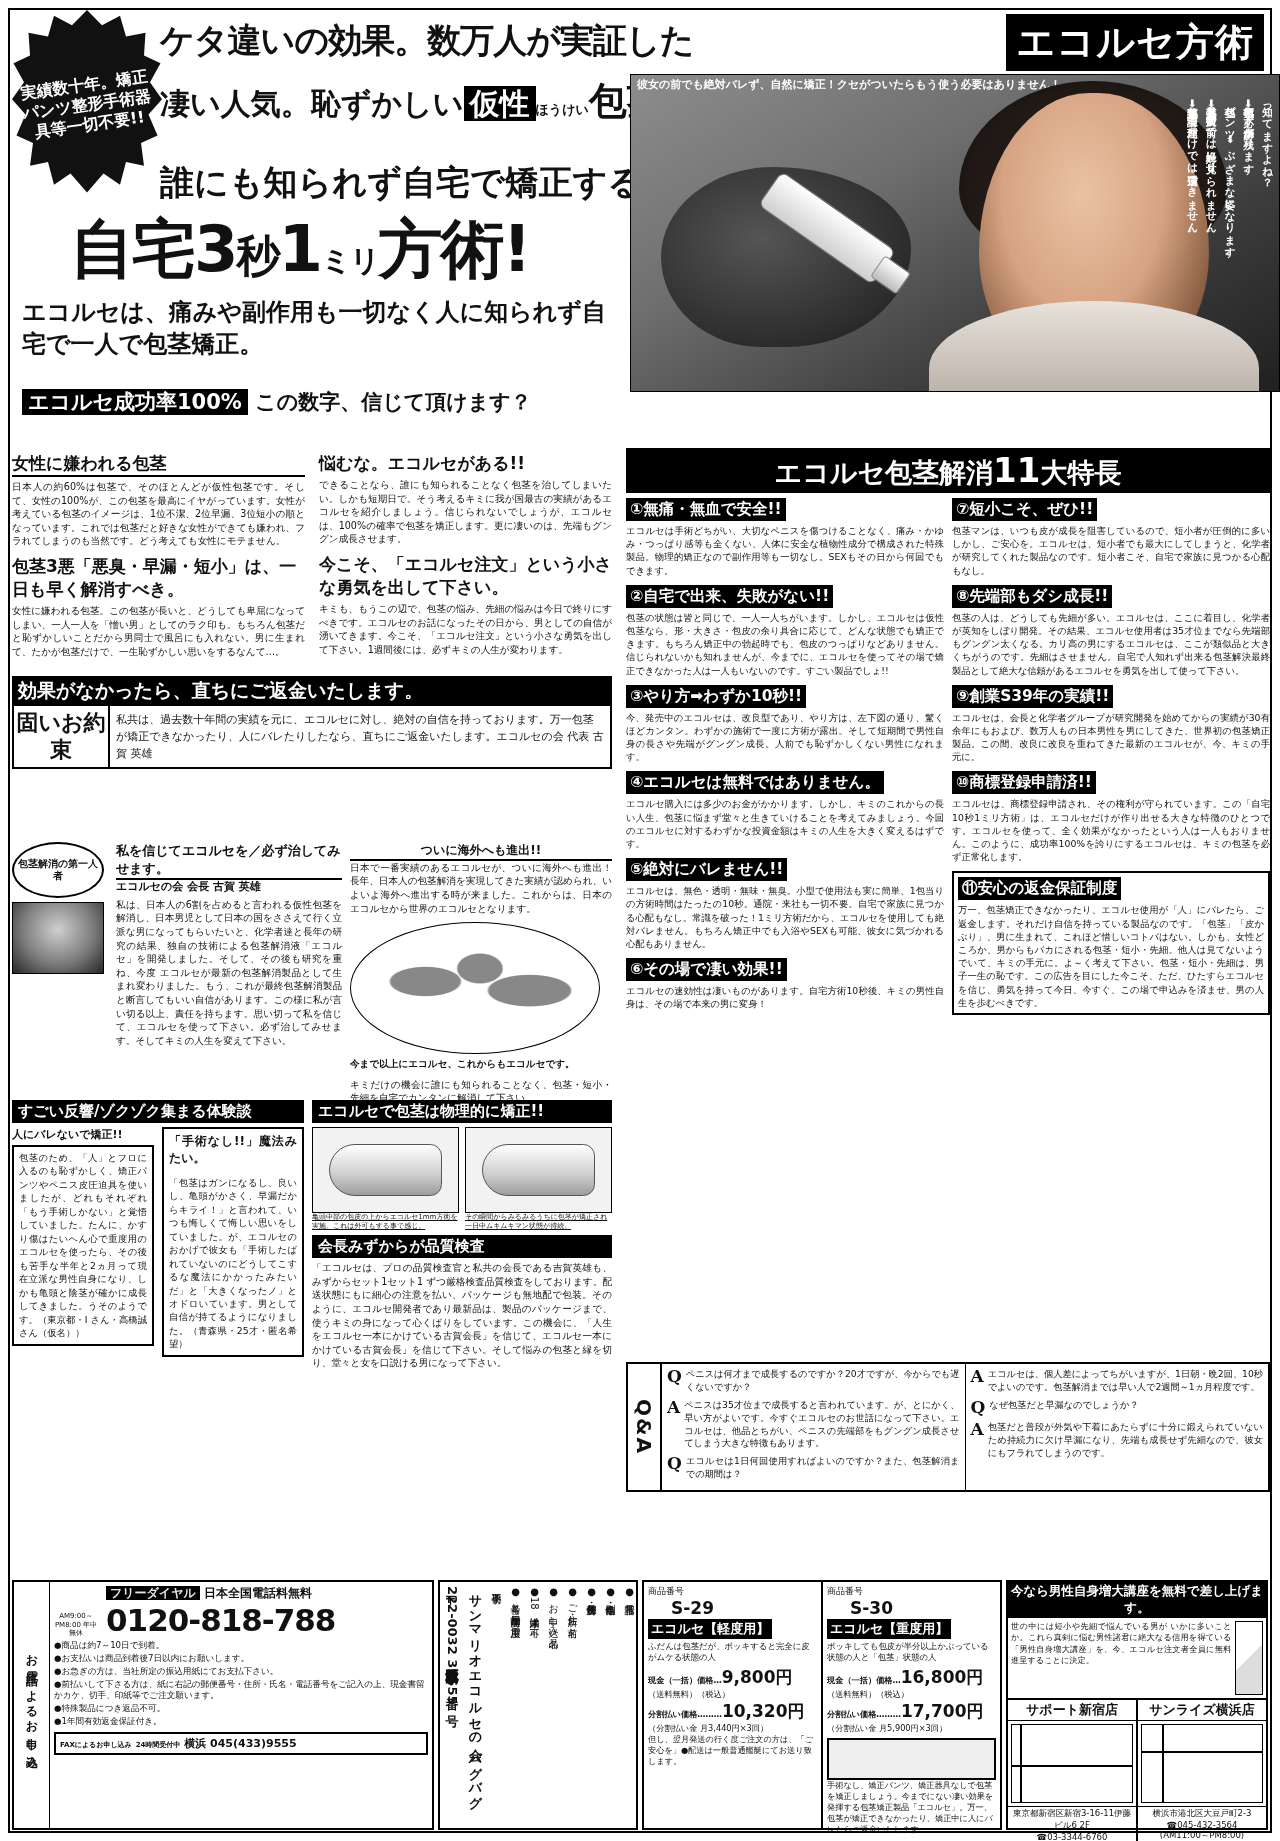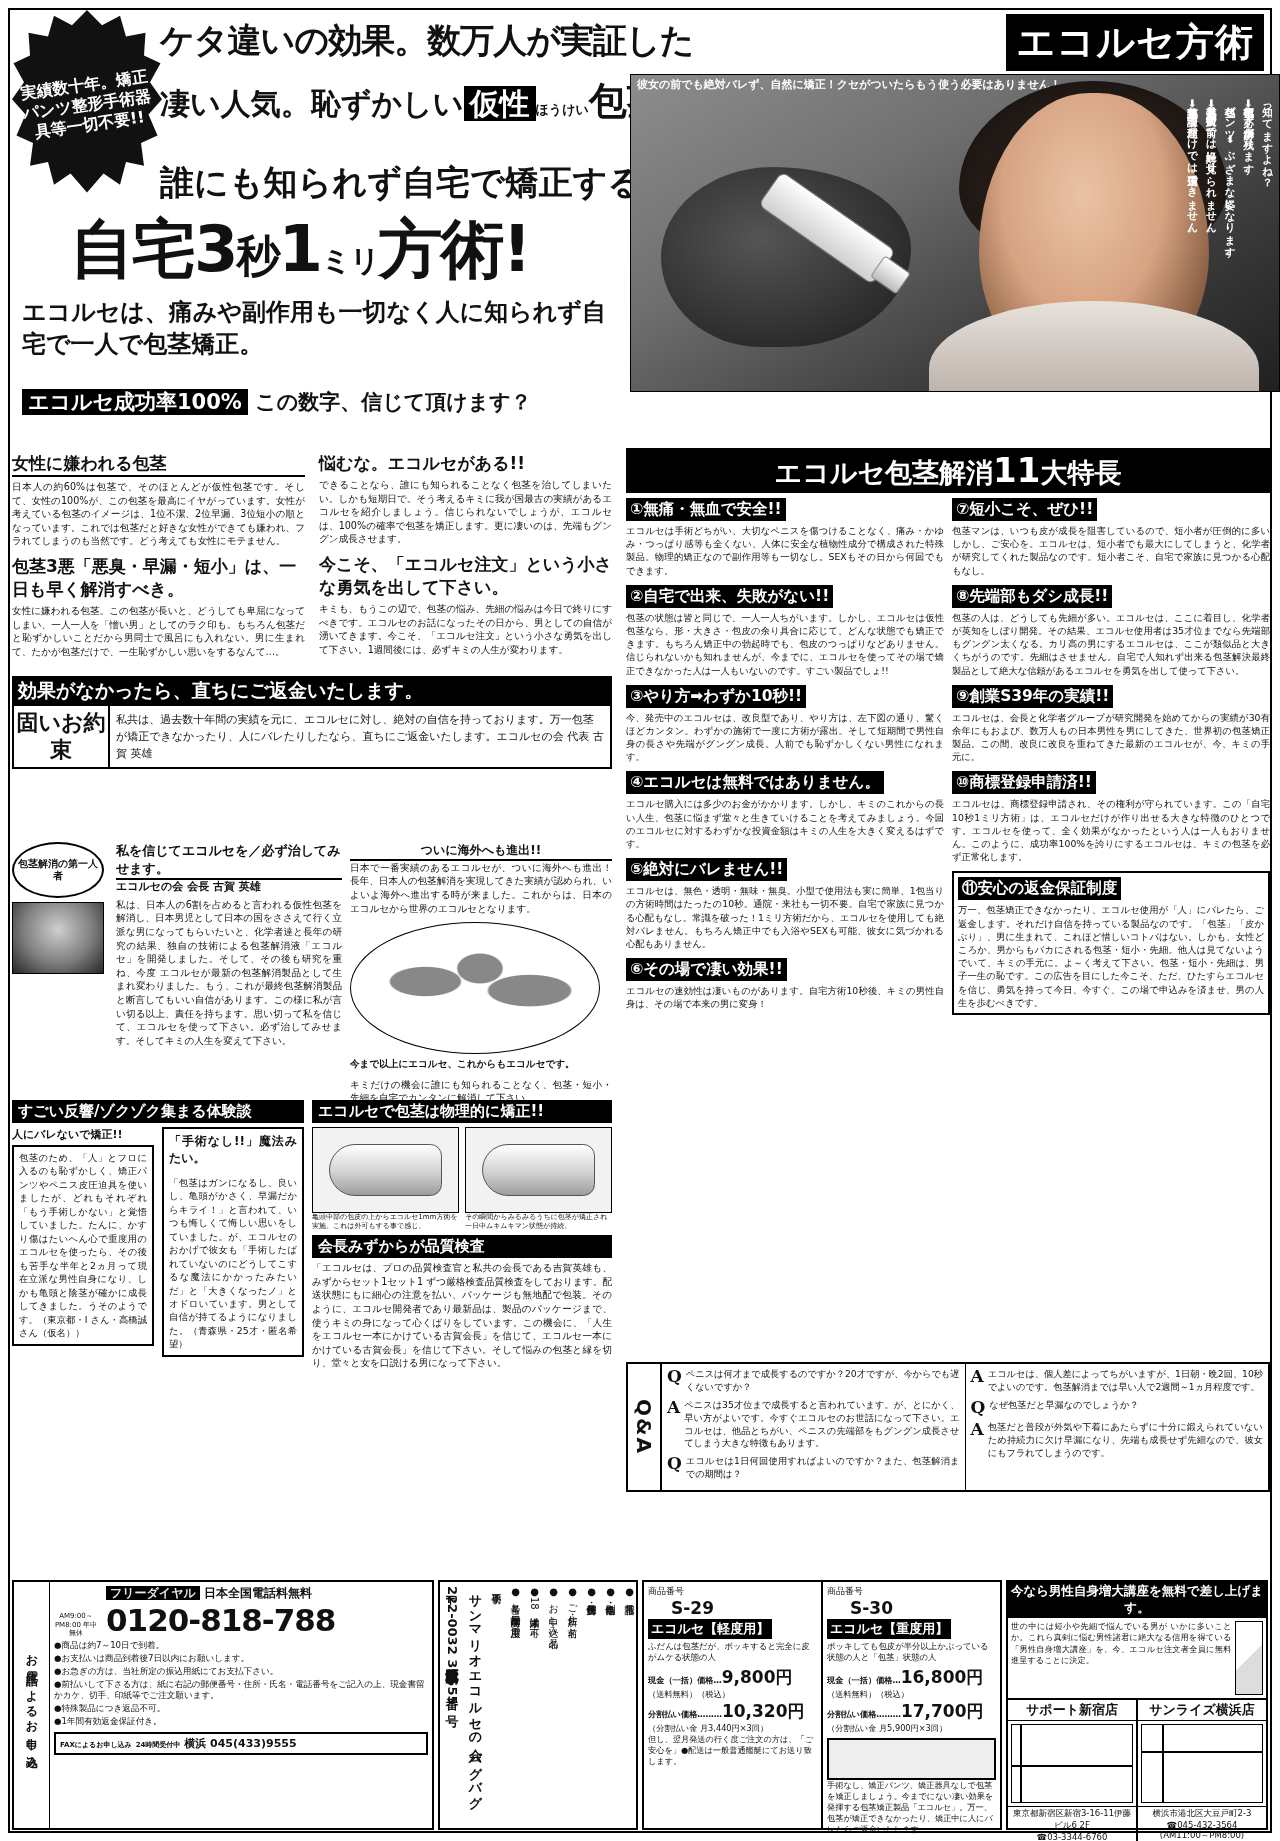--- a/index.html
+++ b/index.html
@@ -338,21 +338,21 @@
     <div style="display:flex; gap:8px; margin-top:4px;">
       <div style="width:142px">
         <div style="font-size:11px;font-weight:bold">人にバレないで矯正!!</div>
         <div class="quotebox" style="margin-top:3px">包茎のため、「人」とフロに入るのも恥ずかしく、矯正パンツやペニス皮圧迫具を使いましたが、どれもそれぞれ「もう手術しかない」と覚悟していました。たんに、かすり傷はたいへん心で重度用のエコルセを使ったら、その後も苦手な半年と2ヵ月って現在立派な男性自身になり、しかも亀頭と陰茎が確かに成長してきました。うそのようです。（東京都・I さん・高橋誠さん（仮名））</div>
       </div>
       <div style="width:142px">
         <div class="quotebox ctr" style="font-size:12px;font-weight:bold;border-bottom:none">「手術なし!!」魔法みたい。</div>
         <div class="quotebox" style="border-top:none">「包茎はガンになるし、良いし、亀頭がかさく、早漏だからキライ！」と言われて、いつも悔しくて悔しい思いをしていました。が、エコルセのおかげで彼女も「手術したばれていないのにどうしてこするな魔法にかかったみたいだ」と「大きくなったノ」とオドロいています。男として自信が持てるようになりました。（青森県・25才・匿名希望）</div>
       </div>
       <div style="flex:1">
-        <div style="display:flex; gap:6px;">
+        <div style="display:flex; gap:6px;text-decoration:underline;">
           <div style="flex:1">
             <div class="stepimg">
                 <div class="shape"></div>
               </div>
             <div class="xtiny">亀頭中部の包皮の上からエコルセ1mm方術を実施。これは外可もする事で感じ。</div>
           </div>
           <div style="flex:1">
             <div class="stepimg">
                 <div class="shape"></div>
               </div>

